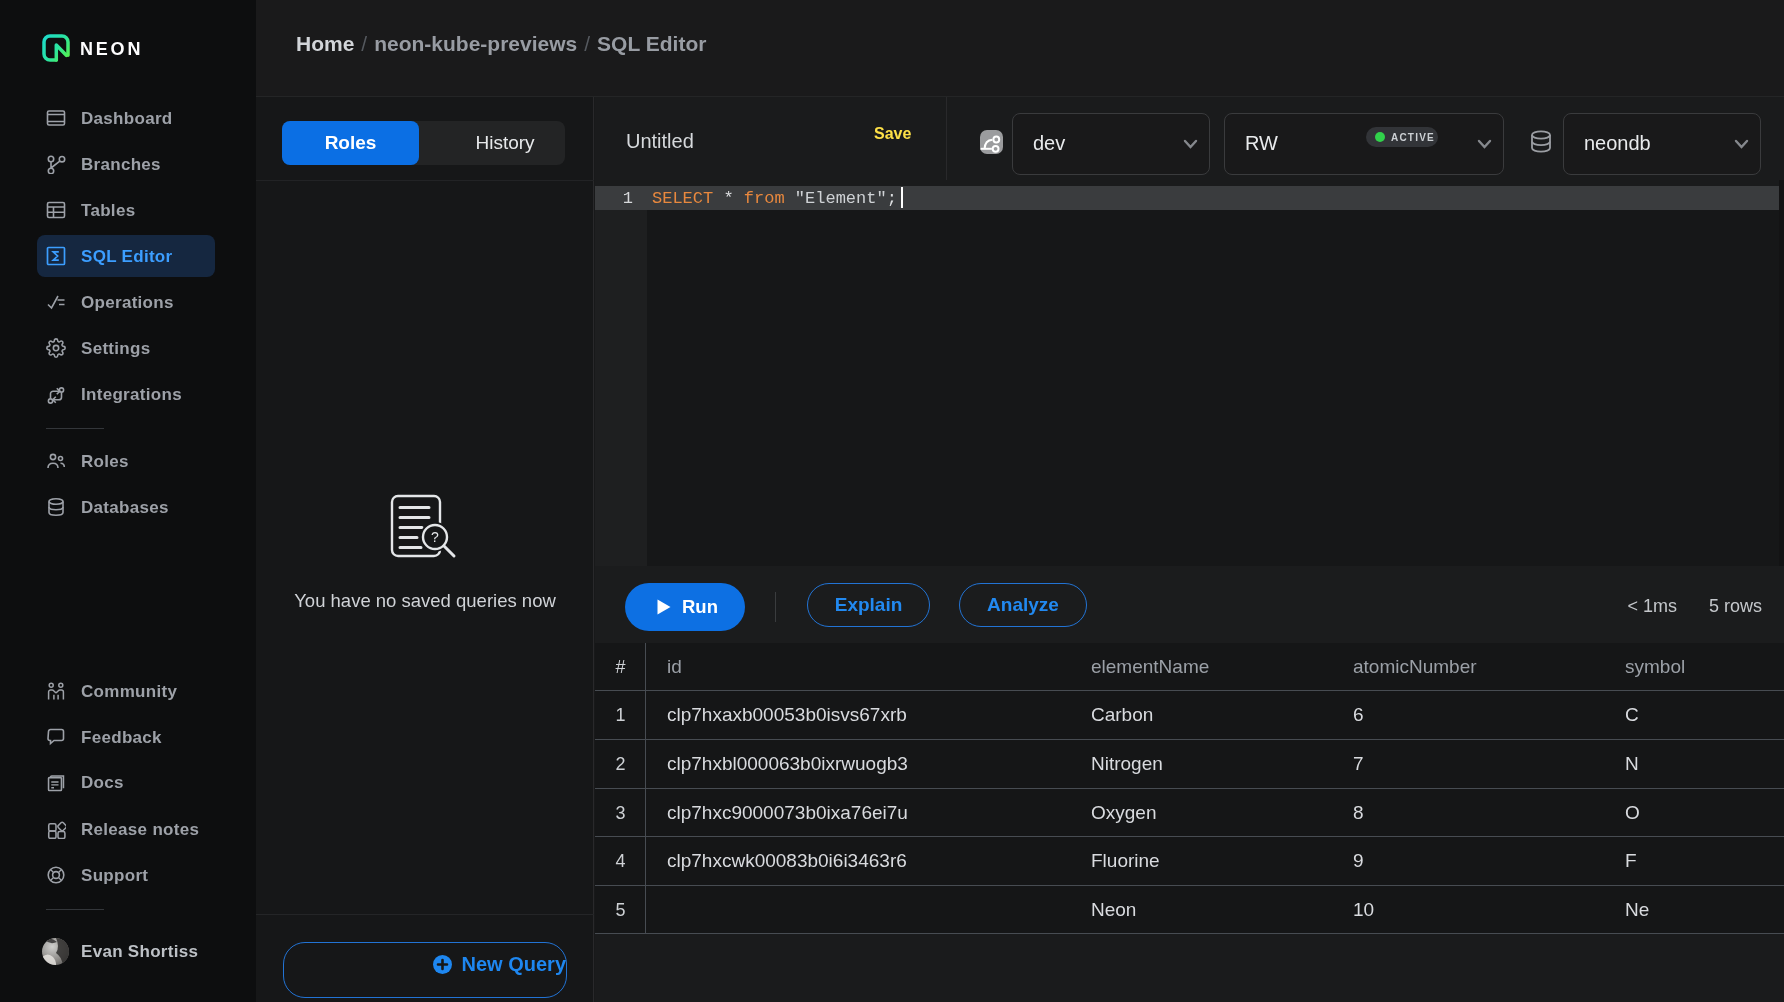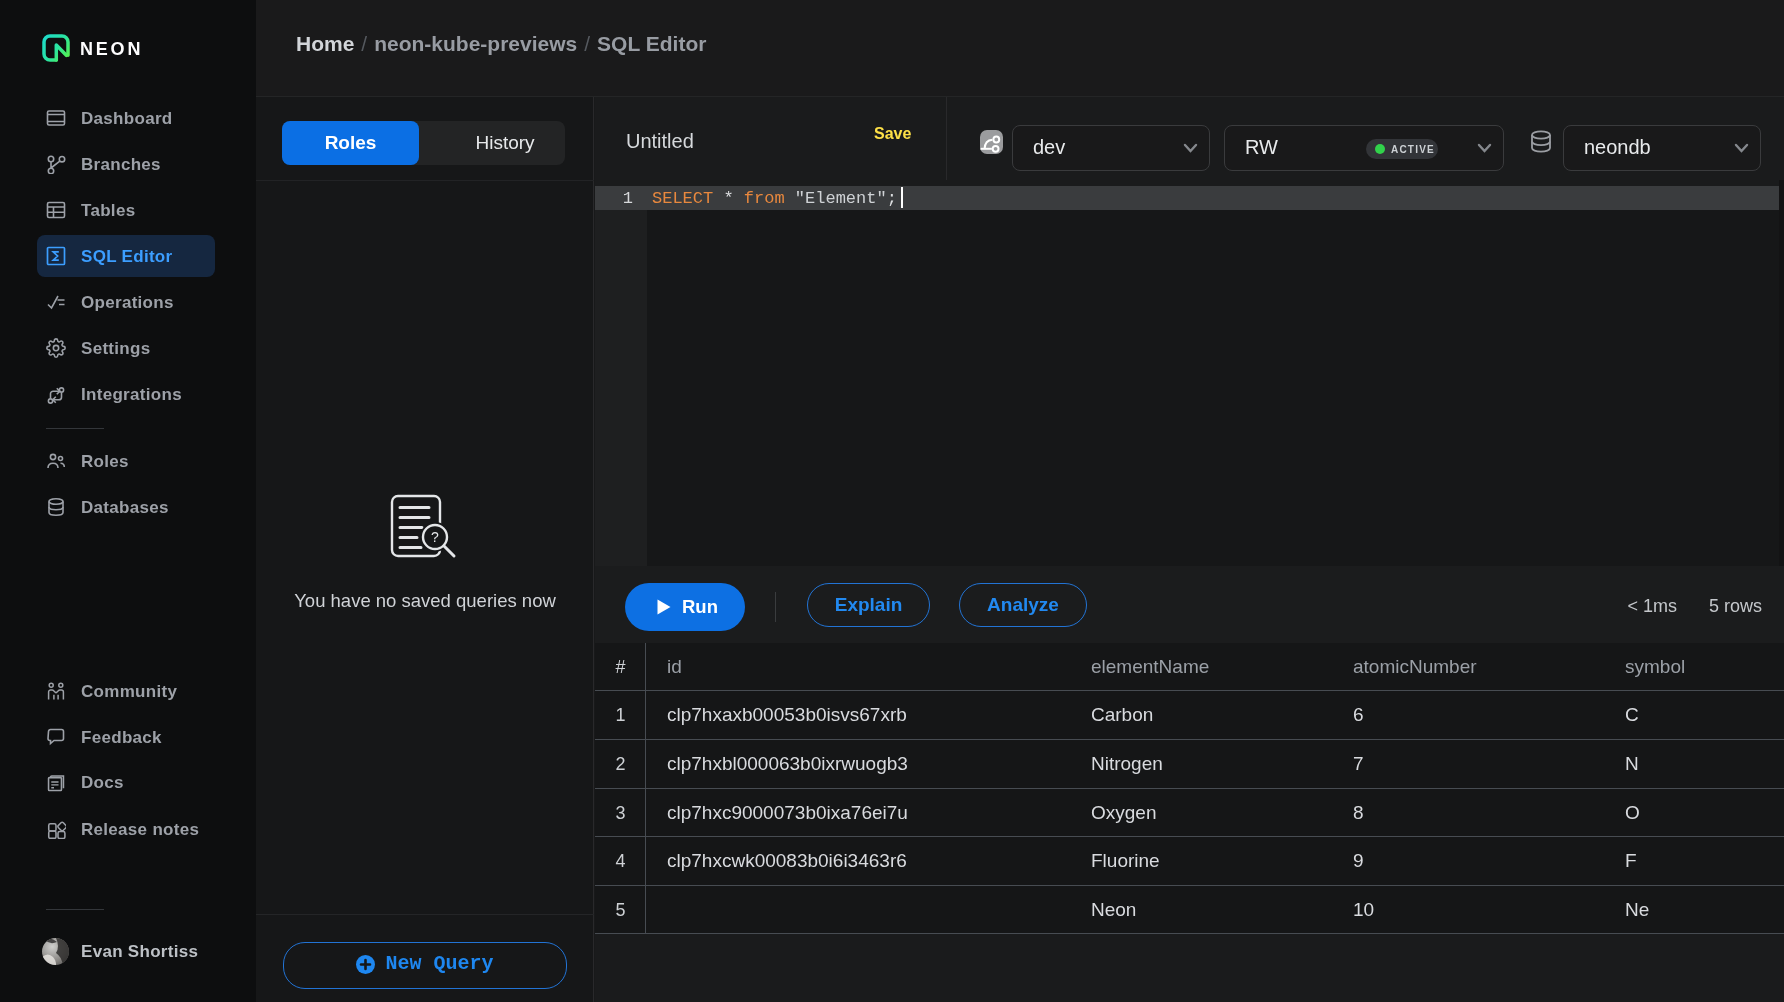--- a/index.html
+++ b/index.html
@@ -24,29 +24,29 @@
 
   
   #midcol { position:absolute; left:256px; top:97px; width:338px; height:905px; background:#161718; border-right:1px solid #29292b; }
   #tabs { position:absolute; left:26px; top:24px; width:283px; height:44px; background:#232425; border-radius:8px; }
   #tabs .saved { position:absolute; left:0; top:0; width:137px; height:44px; background:#0b6fe4; border-radius:8px; color:#fff; font-size:19px; font-weight:600; text-align:center; line-height:43px; }
   #tabs .hist { position:absolute; left:137px; top:0; width:146px; height:44px; color:#e7e9eb; font-size:19px; font-weight:400; text-align:center; line-height:43px;padding-left:26px; }
   #midhdrline { position:absolute; left:0; top:83px; width:338px; height:1px; background:#222325; }
   #emptyicon { position:absolute; left:134px; top:397px; }
   #emptytext { position:absolute; left:0; top:493px; width:338px; text-align:center; color:#d0d3d7; font-size:18.5px; }
   #middiv { position:absolute; left:0; top:817px; width:338px; height:1px; background:#242527; }
-  #newq { position:absolute; left:27px; top:845px; width:284px; height:47px; border:1px solid #2273d4; border-radius:22px; text-align:center;font-family:Liberation Mono, monospace; }
+  #newq { position:absolute; left:27px; top:845px; width:284px; height:56px; border:1px solid #2273d4; border-radius:22px; text-align:right; }
   #newq span { color:#1e87f0; font-size:20px; font-weight:700; line-height:42px; vertical-align:top; }
 
   
   #edhdr { position:absolute; left:595px; top:97px; width:1189px; height:83px; background:#1a1b1c; }
   #edhdr .vline { position:absolute; left:351px; top:0; width:1px; height:83px; background:#29292b; }
   #untitled { position:absolute; left:31px; top:33px; font-size:20px; color:#d6d9dc; }
   #savelnk { position:absolute; left:279px; top:28px; font-size:16px; font-weight:600; color:#fde047; }
-  .ddbox { position:absolute; top:28px; height:46px; border:1px solid #3a3b3d; border-radius:8px; background:#19191a; }
+  .ddbox { position:absolute; top:16px; height:62px; border:1px solid #3a3b3d; border-radius:8px; background:#19191a; }
   .ddbox .t { position:absolute; left:20px; top:50%; transform:translateY(-52%); color:#e8eaec; font-size:20px; }
   .chev { position:absolute; top:50%; margin-top:-5px; width:15px; height:10px; }
   #brchip { position:absolute; left:385px; top:33px; width:23px; height:24px; background:#9b9c9e; border-radius:7px; }
   #dd-dev { left:417px; width:198px; }
   #dd-rw { left:629px; width:280px; }
   #dd-db { left:968px; width:198px; }
   #activepill { position:absolute; left:141px; top:13px; width:72px; height:20px; background:#323438; border-radius:10px; }
   #activepill .dot { position:absolute; left:9px; top:5px; width:10px; height:10px; border-radius:50%; background:#31d24b; }
   #activepill .tx { position:absolute; left:25px; top:5px; font-size:10px; font-weight:700; letter-spacing:1.2px; color:#ccd0d4; }
   #cylicon { position:absolute; left:935px; top:33px; }
@@ -203,20 +203,28 @@
       <div class="lb">Docs</div>
     </div>
     <div class="navitem" style="top:806px;">
       <svg class="ic" viewBox="0 0 22 22" fill="none" stroke="#9da1a8" stroke-width="1.7">
           <rect x="3" y="5.3" width="8" height="8" rx="1.8"></rect>
           <rect x="3" y="14.5" width="8" height="8" rx="1.8" transform="translate(0,-1.2)"></rect>
           <rect x="13.2" y="13.8" width="7.6" height="7.6" rx="1.8"></rect>
           <rect x="14" y="4.5" width="7.6" height="7.6" rx="1.8" transform="rotate(45 17.8 8.3)"></rect>
         </svg>
       <div class="lb">Release notes</div>
+    </div>
+    <div class="navitem" style="top:852px;">
+      <svg class="ic" viewBox="0 0 20 20" fill="none" stroke="#9da1a8" stroke-width="1.6">
+          <circle cx="10" cy="10" r="7.8"></circle>
+          <circle cx="10" cy="10" r="3.4"></circle>
+          <path d="M4.5 4.5 l3 3M15.5 4.5 l-3 3M4.5 15.5 l3-3M15.5 15.5 l-3-3" stroke-width="1.4"></path>
+        </svg>
+      <div class="lb">Support</div>
     </div>
     <div class="sdiv" style="top:909px;"></div>
     <div class="navitem" style="top:928px;">
       <svg class="ic" style="left:42px; margin-top:-13.5px; width:27px; height:27px;" viewBox="0 0 27 27">
         <defs>
             <radialGradient id="avg" cx="0.38" cy="0.32" r="1">
               <stop offset="0" stop-color="#cfcfcd"></stop>
               <stop offset="0.5" stop-color="#8f8d8a"></stop>
               <stop offset="1" stop-color="#3f3e3d"></stop>
             </radialGradient>

